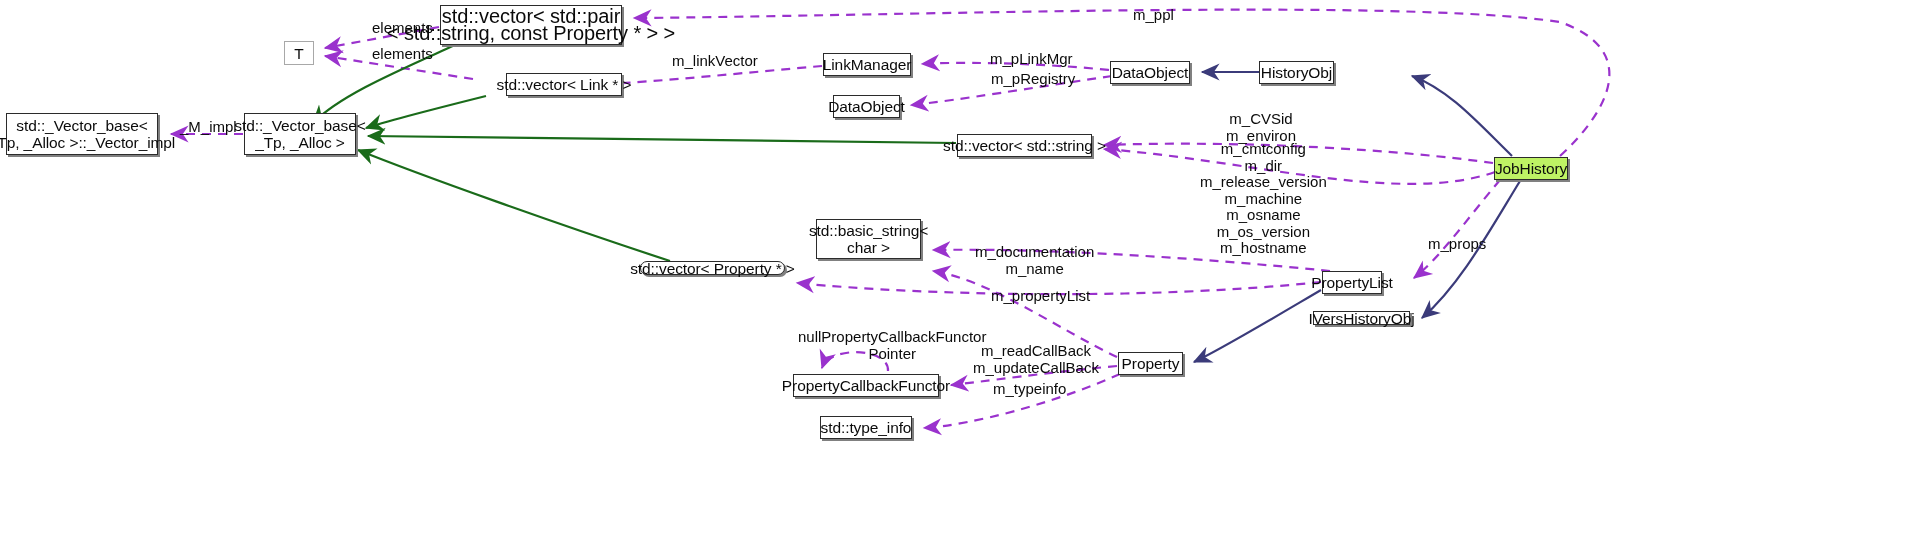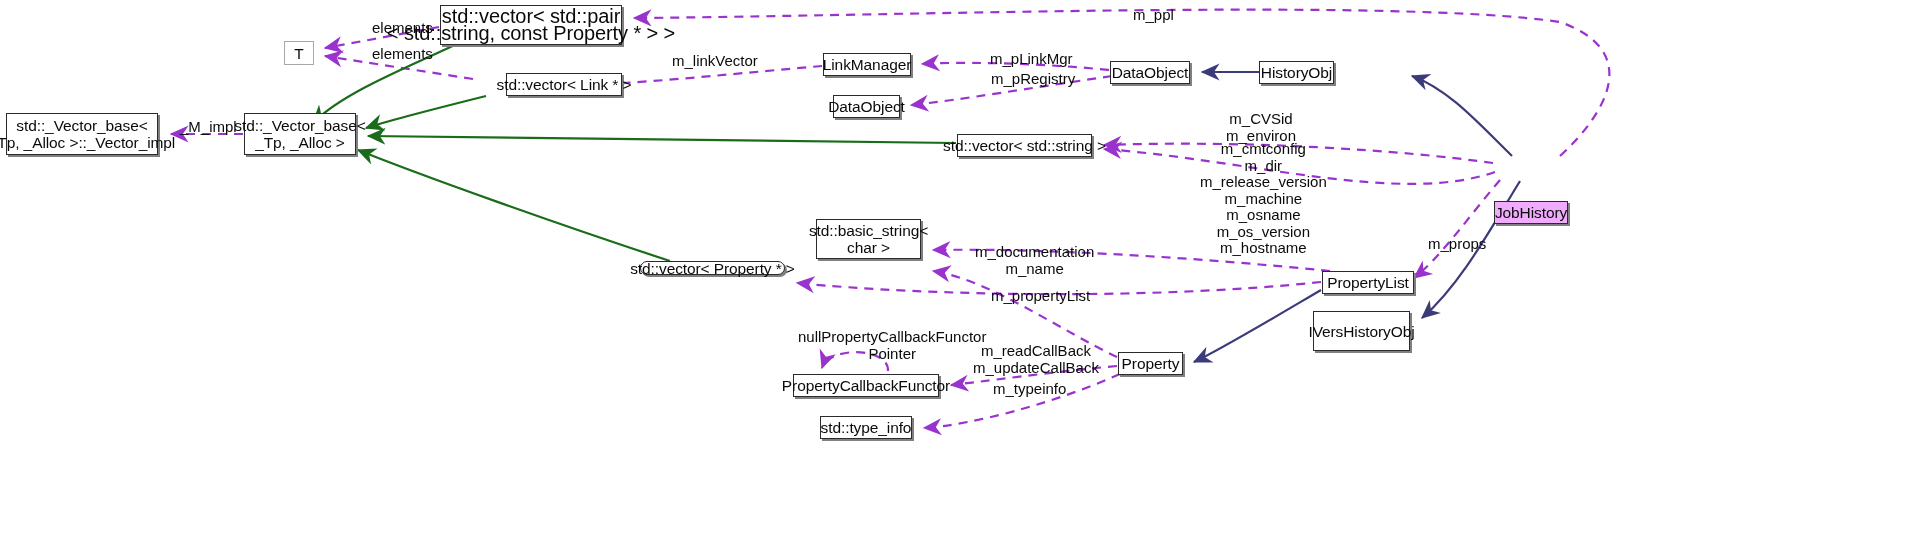--- a/index.html
+++ b/index.html
@@ -51,23 +51,22 @@
     line-height: 17px;
     letter-spacing: -0.1px;
     box-shadow: 2px 2px 0 0 #808080;
     white-space: pre;
   }
   .node.faint {
     border: 1.4px solid #a8a8a8;
     box-shadow: none;
   }
   .node.current {
-    background: #f0abfc;
+    background: #bef264;
     border: 1.4px solid #2b2b2b;
-    margin-top: 44px;
   }
   .edge-label {
     position: absolute;
     color: #0a0a0a;
     font-size: 15px;
     line-height: 16.5px;
     text-align: center;
     white-space: pre;
     background: transparent;
     pointer-events: none;
@@ -161,23 +160,23 @@
 
   <div class="node" style="left:957px; top:134px; width:135px; height:23px;">std::vector&lt; std::string &gt;</div>
 
   <div class="node current" style="left:1494px; top:157px; width:74px; height:23px;">JobHistory</div>
 
   <div class="node" style="left:816px; top:219px; width:105px; height:40px;">std::basic_string&lt;
 char &gt;</div>
 
   <div class="node" style="left:640px; top:261px; width:145px; height:14px;border-radius:10px;">std::vector&lt; Property * &gt;</div>
 
-  <div class="node" style="left:1322px; top:271px; width:92px; height:23px;">PropertyList</div>
-
-  <div class="node" style="left:1313px; top:311px; width:97px; height:40px;">IVersHistoryObj</div>
+  <div class="node" style="left:1322px; top:271px; width:60px; height:23px;">PropertyList</div>
+
+  <div class="node" style="left:1313px; top:311px; width:97px; height:14px;">IVersHistoryObj</div>
 
   <div class="node" style="left:1118px; top:352px; width:65px; height:23px;">Property</div>
 
   <div class="node" style="left:793px; top:374px; width:146px; height:23px;">PropertyCallbackFunctor</div>
 
   <div class="node" style="left:820px; top:416px; width:92px; height:23px;">std::type_info</div>
 
   <div class="edge-label" style="left:372px; top:20px;">elements</div>
 
   <div class="edge-label" style="left:372px; top:46px;">elements</div>

